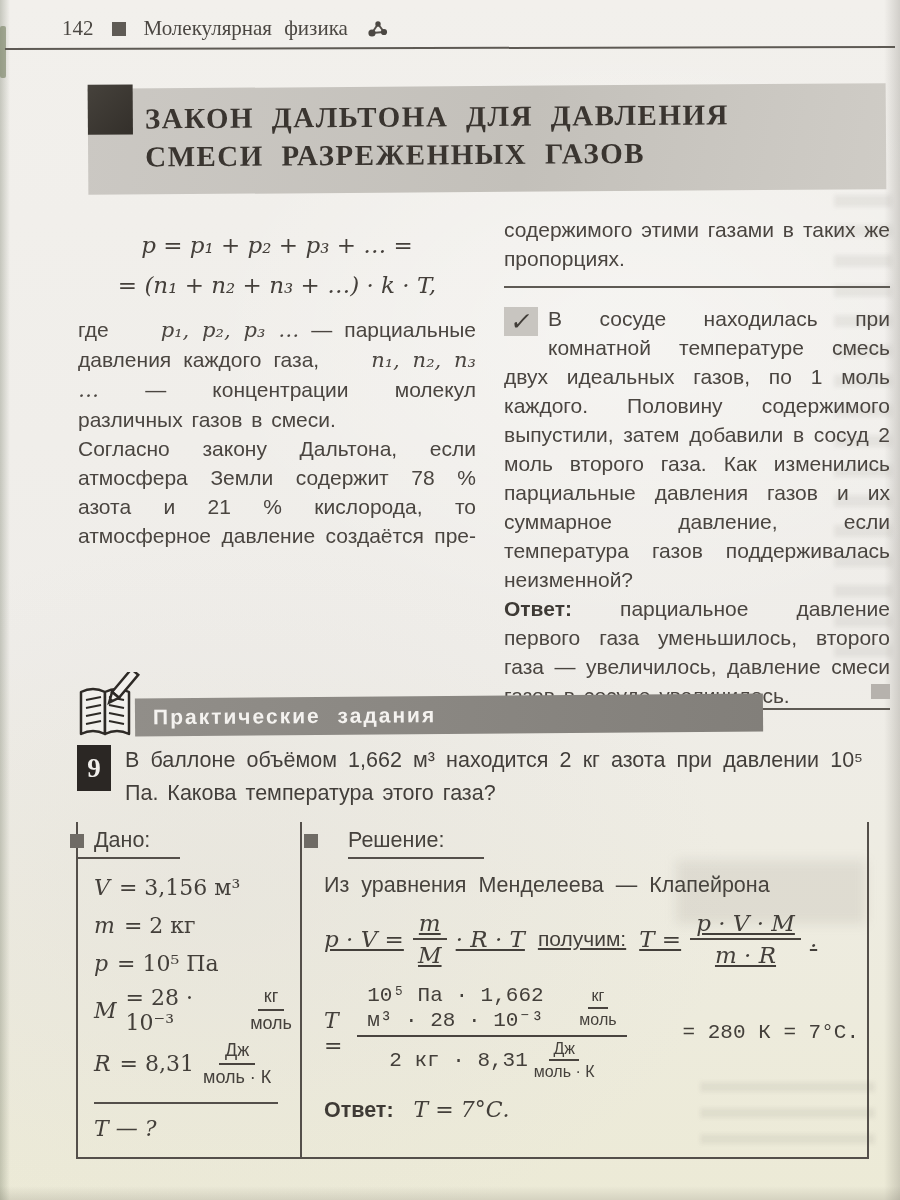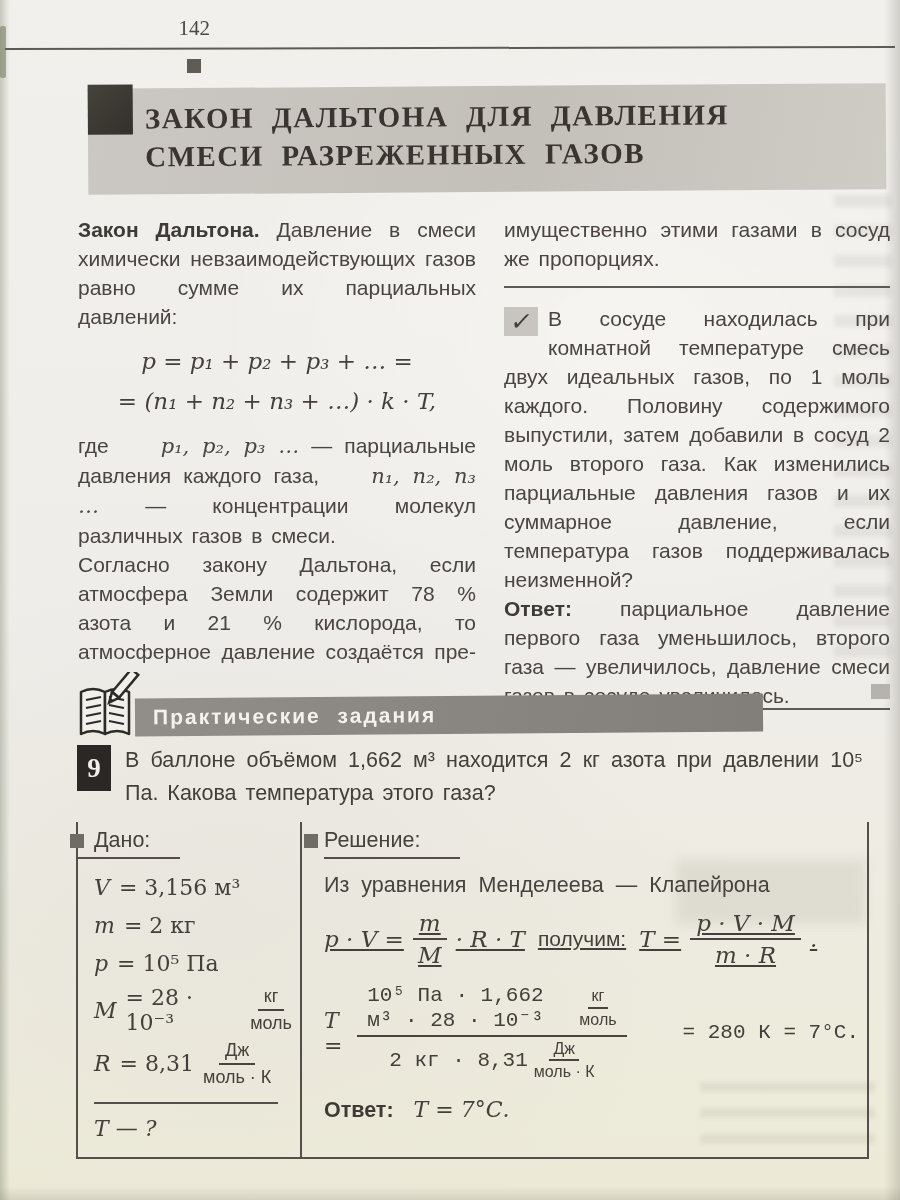--- a/index.html
+++ b/index.html
@@ -27,22 +27,22 @@
   .ghost{position:absolute;pointer-events:none;}
   .g1{right:8px;top:195px;width:58px;height:470px;
       background:repeating-linear-gradient(to bottom, rgba(122,117,110,0.10) 0 12px, transparent 12px 30px);
       filter:blur(2px);}
   .g2{right:34px;top:860px;width:190px;height:64px;background:rgba(122,117,110,0.13);filter:blur(6px);}
   .g3{left:700px;top:1082px;width:175px;height:72px;
       background:repeating-linear-gradient(to bottom, rgba(122,117,110,0.10) 0 10px, transparent 10px 26px);
       filter:blur(2px);}
 
   
-  .pagehead{position:absolute;top:16px;left:92px;display:flex;align-items:center;gap:18px;
-    font-family:"Liberation Serif","DejaVu Serif",serif;font-size:21px;color:#4b4742;flex-direction:column;}
+  .pagehead{position:absolute;top:16px;left:62px;display:flex;align-items:center;gap:18px;
+    font-family:"Liberation Serif","DejaVu Serif",serif;font-size:21px;color:#4b4742;}
   .pagehead .sq{width:14px;height:14px;background:#5f5b55;display:inline-block;}
   .pagehead .sect{word-spacing:7px;}
   .headrule{position:absolute;top:47px;left:5px;width:890px;height:2px;background:#5e5a54;transform:rotate(-0.12deg);}
 
   
   .titleband{position:absolute;left:88px;top:86px;width:798px;height:106px;
     background:linear-gradient(100deg,#cbc8c3 0%,#c3c0ba 55%,#cfccc6 100%);
     transform:rotate(-0.4deg);}
   .titlesq{position:absolute;left:0;top:-4px;width:45px;height:50px;background:#3d3934;
     background:linear-gradient(135deg,#46423c,#332f2a);}
@@ -86,21 +86,21 @@
     font-size:21.5px;line-height:33px;color:#423e3a;word-spacing:3px;margin:0;}
 
   .workbox{position:absolute;left:1px;top:150px;width:793px;height:337px;
     border-left:2px solid #544f4a;border-right:2px solid #544f4a;border-bottom:2px solid #544f4a;
     display:flex;box-sizing:border-box;}
   .givencol{width:224px;border-right:2px solid #544f4a;padding:6px 8px 0 16px;position:relative;box-sizing:border-box;}
   .solcol{flex:1;padding:6px 8px 0 22px;position:relative;box-sizing:border-box;}
   .marker{position:absolute;width:14px;height:14px;background:#6f6b65;}
   .givencol .marker{left:-8px;top:12px;}
   .solcol .marker{left:2px;top:12px;}
-  .collabel{display:inline-block;font-size:21.5px;color:#45413c;padding-bottom:4px;border-bottom:2px solid #544f4a;}
+  .collabel{display:inline-block;font-size:21.5px;color:#45413c;padding-bottom:4px;border-bottom:2px solid #544f4a;margin-left:24px;}
   .givencol .collabel{margin-left:-16px;padding-left:16px;padding-right:30px;}
   .solcol .collabel{padding-right:40px;}
 
   .fser{font-family:"DejaVu Serif","Liberation Serif",serif;color:#433f3a;}
   .fvar{font-style:italic;}
   .grow{display:flex;align-items:baseline;gap:9px;font-size:22px;}
   .grow.frow{align-items:center;}
   .r1{margin-top:16px;} .rn{margin-top:13px;} .rf{margin-top:9px;} .rf2{margin-top:5px;}
   .frac{display:inline-flex;flex-direction:column;align-items:center;vertical-align:middle;}
   .fr-num{border-bottom:2px solid #49443f;padding:0 6px 2px;}
@@ -154,31 +154,30 @@
   </header>
   <div class="headrule"></div>
 
   <section class="titleband">
     <div class="titlesq"></div>
     <h1>ЗАКОН ДАЛЬТОНА ДЛЯ ДАВЛЕНИЯ СМЕСИ РАЗРЕЖЕННЫХ ГАЗОВ</h1>
   </section>
 
   <main class="cols">
     <div class="col-l">
-      <p class="just"><b>Закон Дальтона.</b> <span>Давление в смеси химически невзаимодействующих газов равно сумме их парциальных давлений:</span></p>
       <div class="formula">
         <div>p = p₁ + p₂ + p₃ + … =</div>
         <div>= (n₁ + n₂ + n₃ + …) · k · T,</div>
       </div>
       <p class="just"><span>где </span><span class="varspan">p₁, p₂, p₃ …</span><span> — парциальные давления каждого газа, </span><span class="varspan">n₁, n₂, n₃ …</span><span> — концентрации молекул различных газов в смеси.</span></p>
       <p class="just lastjust mt">Согласно закону Дальтона, если атмосфера Земли содержит 78 % азота и 21 % кислорода, то атмосферное давление создаётся пре-</p>
     </div>
 
     <div class="col-r">
-      <p class="just">имущественно этими газами в сосуд же пропорциях.</p>
+      <p class="just">содержимого этими газами в таких же пропорциях.</p>
       <div class="rule toprule-r"></div>
       <div class="q">
         <p class="just lastjust"><span class="check">
               <i>✓</i>
             </span><span>В сосуде находилась при комнатной температуре смесь двух идеальных газов, по 1 моль каждого. Половину содержимого выпустили, затем добавили в сосуд 2 моль второго газа. Как изменились парциальные давления газов и их суммарное давление, если температура газов поддерживалась неизменной?</span></p>
       </div>
       <p class="just ansp"><b>Ответ:</b> <span>парциальное давление первого газа уменьшилось, второго газа — увеличилось, давление смеси газов в сосуде увеличилось.</span></p>
       <span class="endmark"></span>
       <div class="rule bottomrule"></div>
     </div>

